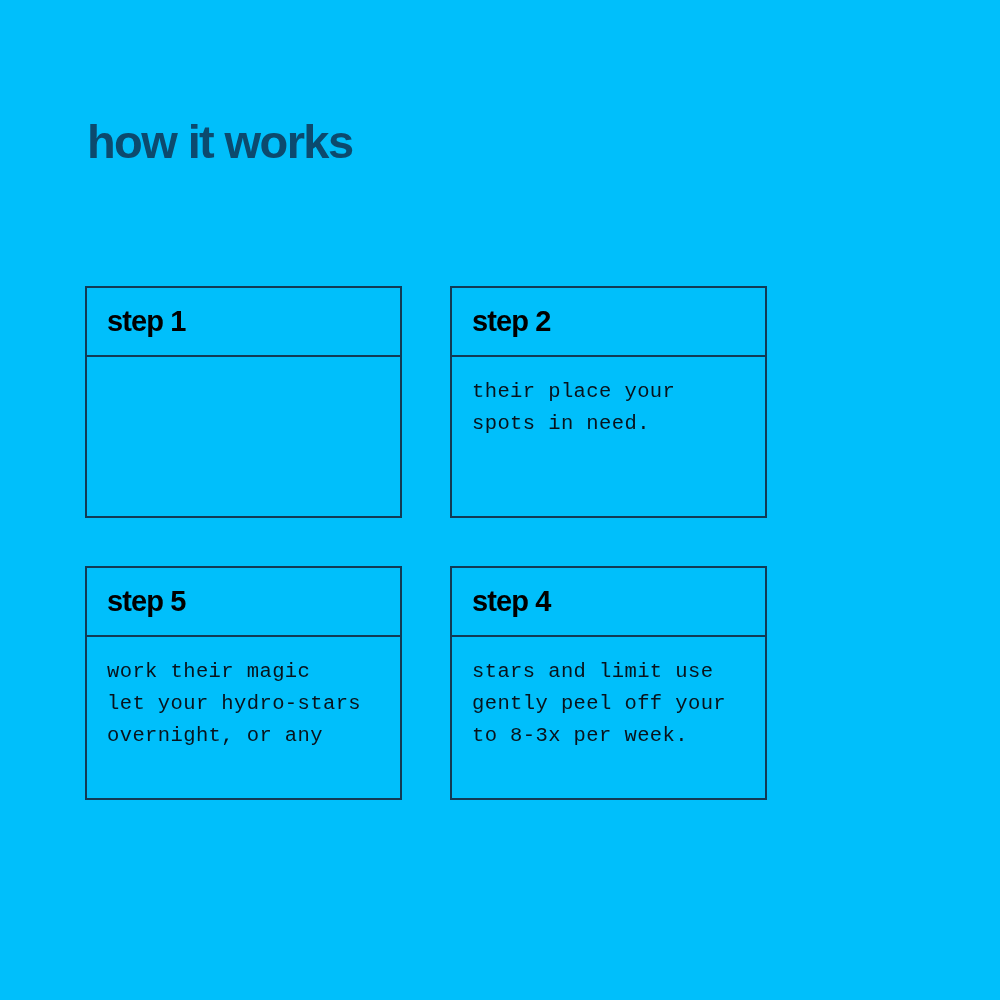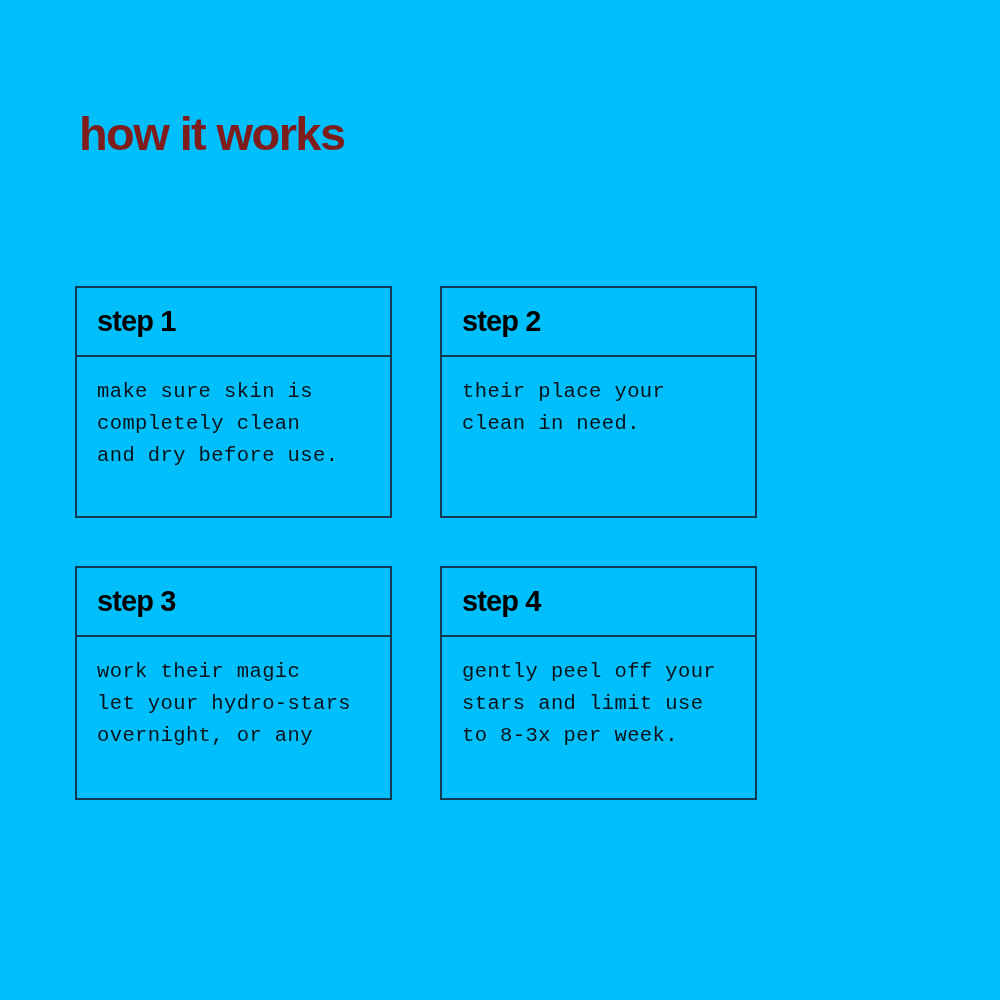--- a/index.html
+++ b/index.html
@@ -21,34 +21,34 @@
     width: 1000px;
     height: 1000px;
     box-sizing: border-box;
   }
 
   
   .page-title {
     position: absolute;
     left: 75px;
     top: 99px;
-    margin: 4px;
+    margin: 12px;
     font-family: "Liberation Sans", sans-serif;
     font-size: 47px;
     font-weight: 700;
     line-height: 62px;
     letter-spacing: -1.6px;
-    color: #7f1d1d;
+    color: #0c4a6e;
     white-space: nowrap;
   }
 
   
   .steps-grid {
     position: absolute;
-    left: 75px;
+    left: 85px;
     top: 286px;
     width: 711px;
     display: grid;
     grid-template-columns: 317px 317px;
     grid-template-rows: 232px 234px;
     column-gap: 78px;
     row-gap: 80px;
     gap: 48px;
   }
 
@@ -102,53 +102,48 @@
 <div class="page">
 
   <h1 class="page-title">how it works</h1>
 
   <div class="steps-grid">
 
     <div class="step-card">
       <div class="step-card-header">
         <span class="step-card-title">step 1</span>
       </div>
-      <div class="step-card-body">
-        <div class="step-line">make sure skin is</div>
-        <div class="step-line">completely clean</div>
-        <div class="step-line">and dry before use.</div>
-      </div>
     </div>
 
     <div class="step-card">
       <div class="step-card-header">
         <span class="step-card-title">step 2</span>
       </div>
       <div class="step-card-body">
         <div class="step-line">their place your</div>
-        <div class="step-line">clean in need.</div>
+        <div class="step-line">spots in need.</div>
       </div>
     </div>
 
     <div class="step-card">
       <div class="step-card-header">
-        <span class="step-card-title">step 3</span>
+        <span class="step-card-title">step 5</span>
       </div>
       <div class="step-card-body">
         <div class="step-line">work their magic</div>
         <div class="step-line">let your hydro-stars</div>
         <div class="step-line">overnight, or any</div>
       </div>
     </div>
 
     <div class="step-card">
       <div class="step-card-header">
         <span class="step-card-title">step 4</span>
       </div>
       <div class="step-card-body">
+        <div class="step-line">stars and limit use</div>
         <div class="step-line">gently peel off your</div>
-        <div class="step-line">stars and limit use</div>
         <div class="step-line">to 8-3x per week.</div>
       </div>
     </div>
 
   </div>
 </div>
 
 </body></html>

